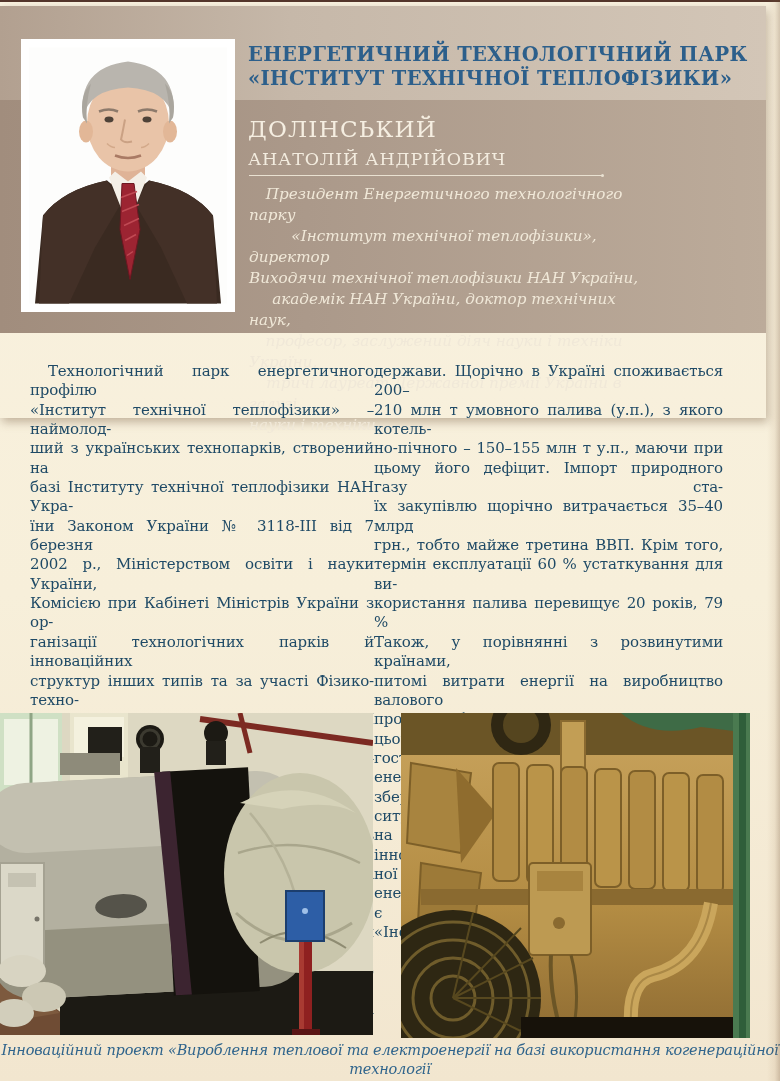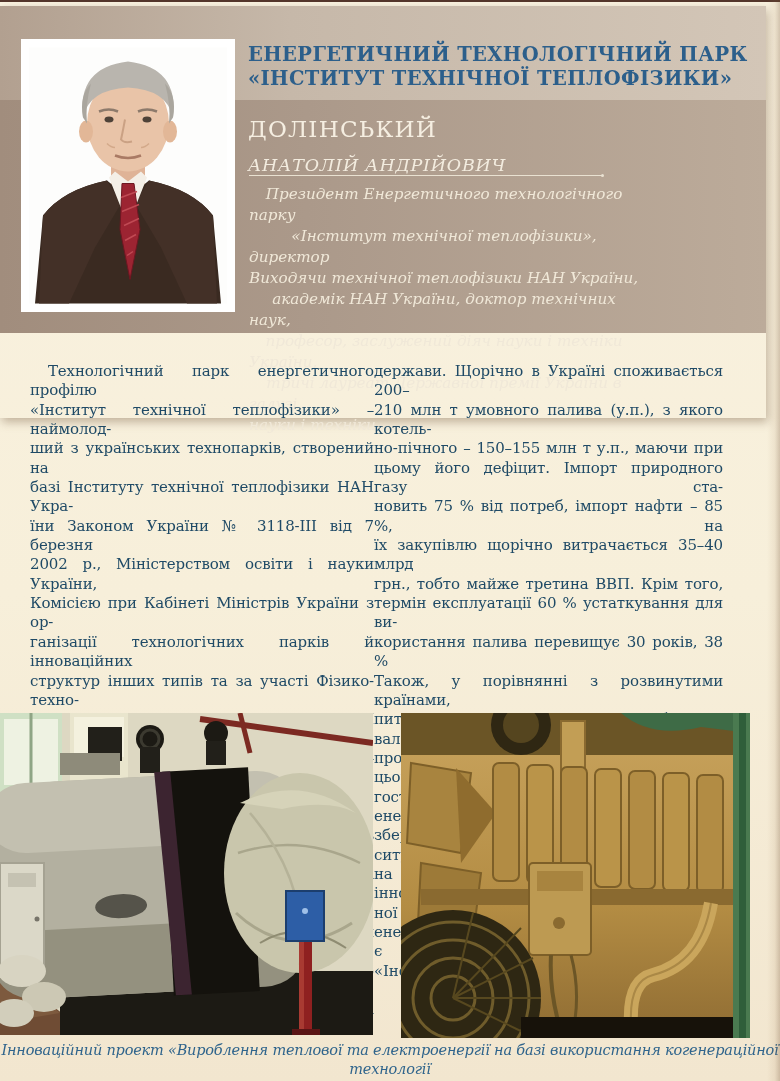--- a/index.html
+++ b/index.html
@@ -14,21 +14,21 @@
   
   .banner{position:absolute;left:0;top:6px;width:766px;height:412px;
     box-shadow:2px 4px 9px rgba(105,75,50,.38);}
   .band-top{position:absolute;left:0;top:0;width:100%;height:94px;
     background:linear-gradient(90deg,#b2a090 0%,#c6b8a9 38%,#d3c6b7 100%);}
   .band-bottom{position:absolute;left:0;top:94px;width:100%;height:233px;
     background:linear-gradient(90deg,#a18d7d 0%,#ab998a 40%,#bcab9a 100%);}
   .main-title{position:absolute;left:248px;top:37px;width:505px;
     font-size:19.5px;font-weight:bold;line-height:23.5px;letter-spacing:.4px;color:#2c5f8b;}
   .surname{position:absolute;left:248px;top:110px;font-size:23px;letter-spacing:1.2px;color:#f5eee1;}
-  .firstname{position:absolute;left:248px;top:149px;font-size:17.5px;letter-spacing:.8px;color:#f3ecdf;font-style:italic;}
+  .firstname{position:absolute;left:248px;top:143px;font-size:17.5px;letter-spacing:.8px;color:#f3ecdf;}
   .name-rule{position:absolute;left:249px;top:169px;width:353px;height:1px;background:#e9e1d1;}
   .name-rule .dot{position:absolute;right:-2px;top:-1px;width:3px;height:3px;border-radius:50%;background:#e9e1d1;}
   .bio{position:absolute;left:249px;top:178px;width:390px;
     font-style:italic;font-size:15.2px;line-height:21px;color:#f0e8d8;}
   
   .portrait-frame{position:absolute;left:21px;top:39px;width:214px;height:273px;
     background:#ffffff;box-sizing:border-box;padding:8px;}
   .portrait-frame svg{display:block;width:198px;height:257px;}
   
   .columns{position:absolute;left:30px;top:362px;width:720px;display:flex;
@@ -137,25 +137,24 @@
         <div class="tline short">екології.</div>
         <div class="tline indent">Необхідність створення установи подібного</div>
         <div class="tline">типу була продиктована ситуацією, що склала-</div>
         <div class="tline">ся у паливно-енергетичному комплексі нашої</div>
       </div>
     <div class="col col-right">
         <div class="tline">держави. Щорічно в Україні споживається 200–</div>
         <div class="tline">210 млн т умовного палива (у.п.), з якого котель-</div>
         <div class="tline">но-пічного – 150–155 млн т у.п., маючи при</div>
         <div class="tline">цьому його дефіцит. Імпорт природного газу ста-</div>
-        <div class="tline">новить 75 % від потреб, імпорт нафти – 85 %, на</div>
         <div class="tline">їх закупівлю щорічно витрачається 35–40 млрд</div>
         <div class="tline">грн., тобто майже третина ВВП. Крім того,</div>
         <div class="tline">термін експлуатації 60 % устаткування для ви-</div>
-        <div class="tline">користання палива перевищує 30 років, 38 %</div>
+        <div class="tline">користання палива перевищує 20 років, 79 %</div>
         <div class="tline">Також, у порівнянні з розвинутими країнами,</div>
         <div class="tline">питомі витрати енергії на виробництво валового</div>
         <div class="tline">продукту більші у 2–5 разів. Виходячи з цього,</div>
         <div class="tline">гостро постає питання максимального енерго-</div>
         <div class="tline">збереження, що дозволить покращити ситуацію</div>
         <div class="tline">на 42–48 %. Ефективним механізмом інновацій-</div>
         <div class="tline">ної політики в енергетиці та енергозбереженні</div>
         <div class="tline">є Енергетичний технологічний парк «Інститут</div>
       </div>
   </div>

